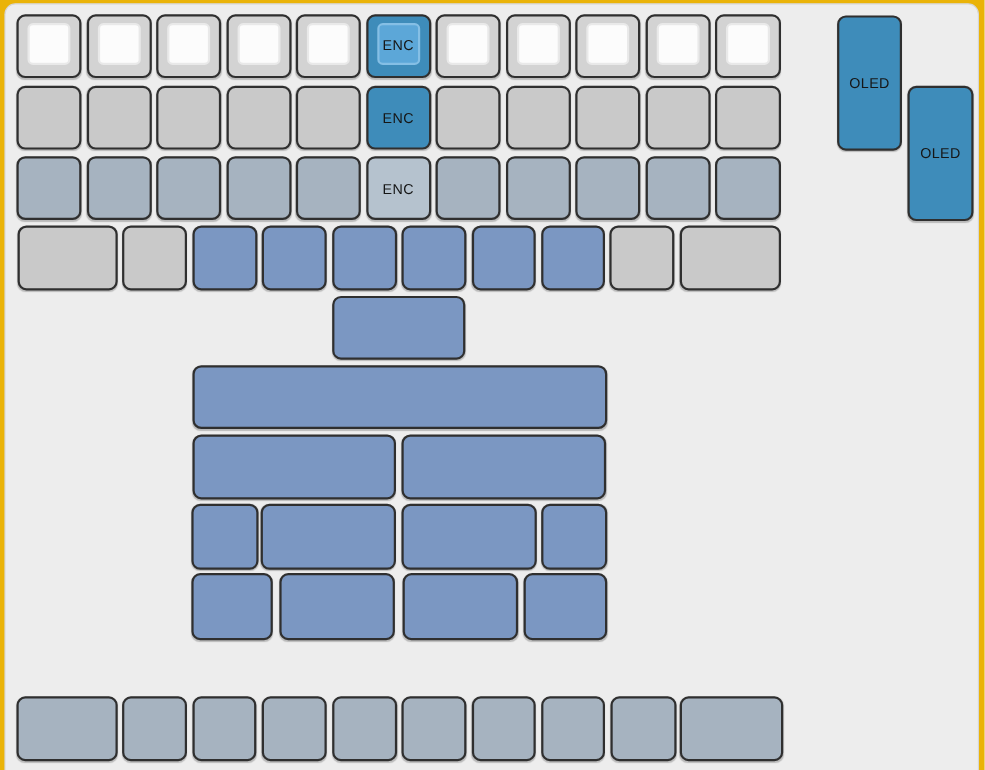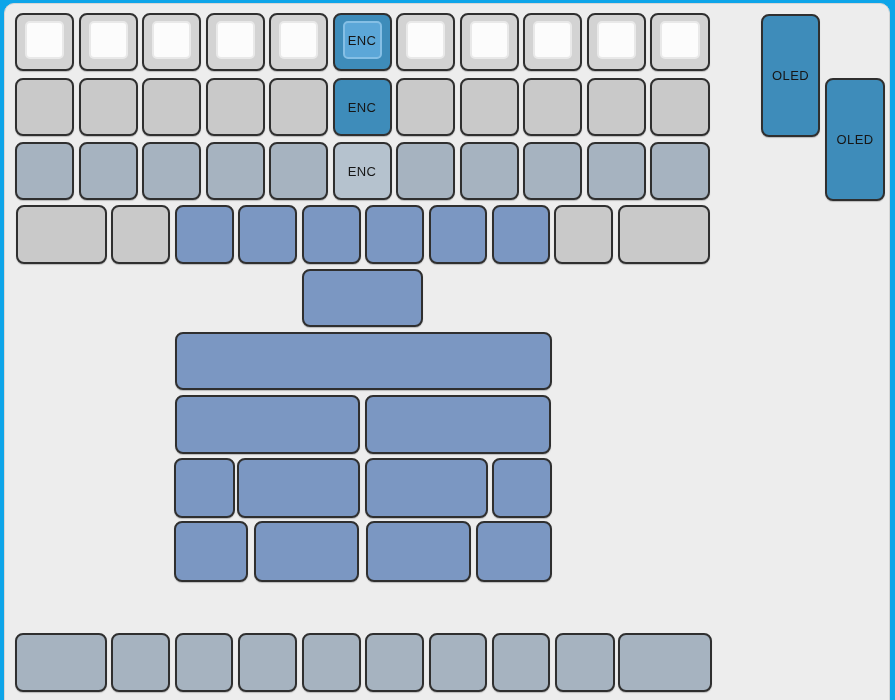--- a/index.html
+++ b/index.html
@@ -46,21 +46,21 @@
     box-sizing: border-box;
     display: flex;
     align-items: center;
     justify-content: center;
   }
   .key span { position: relative; }
 </style>
 </head>
 <body>
 
-<div class="stage" style="background: #0ea5e9;">
+<div class="stage" style="background: #eab308;">
   <div class="panel" id="panel" style="background: rgb(237, 237, 237); border: 1px solid rgb(214, 214, 214);"></div>
   <div id="keys-layer">
       <div class="key" style="left: 15px; top: 13px; width: 59px; height: 58px; background: rgb(211, 211, 211); border: 2px solid rgb(47, 47, 47); color: rgb(22, 22, 22);">
         <div class="cap-top" style="background: rgb(252, 252, 252); border: 2px solid rgb(233, 233, 233);"></div>
       </div>
       <div class="key" style="left: 78.5px; top: 13px; width: 59px; height: 58px; background: rgb(211, 211, 211); border: 2px solid rgb(47, 47, 47); color: rgb(22, 22, 22);">
         <div class="cap-top" style="background: rgb(252, 252, 252); border: 2px solid rgb(233, 233, 233);"></div>
       </div>
       <div class="key" style="left: 142px; top: 13px; width: 59px; height: 58px; background: rgb(211, 211, 211); border: 2px solid rgb(47, 47, 47); color: rgb(22, 22, 22);">
         <div class="cap-top" style="background: rgb(252, 252, 252); border: 2px solid rgb(233, 233, 233);"></div>

